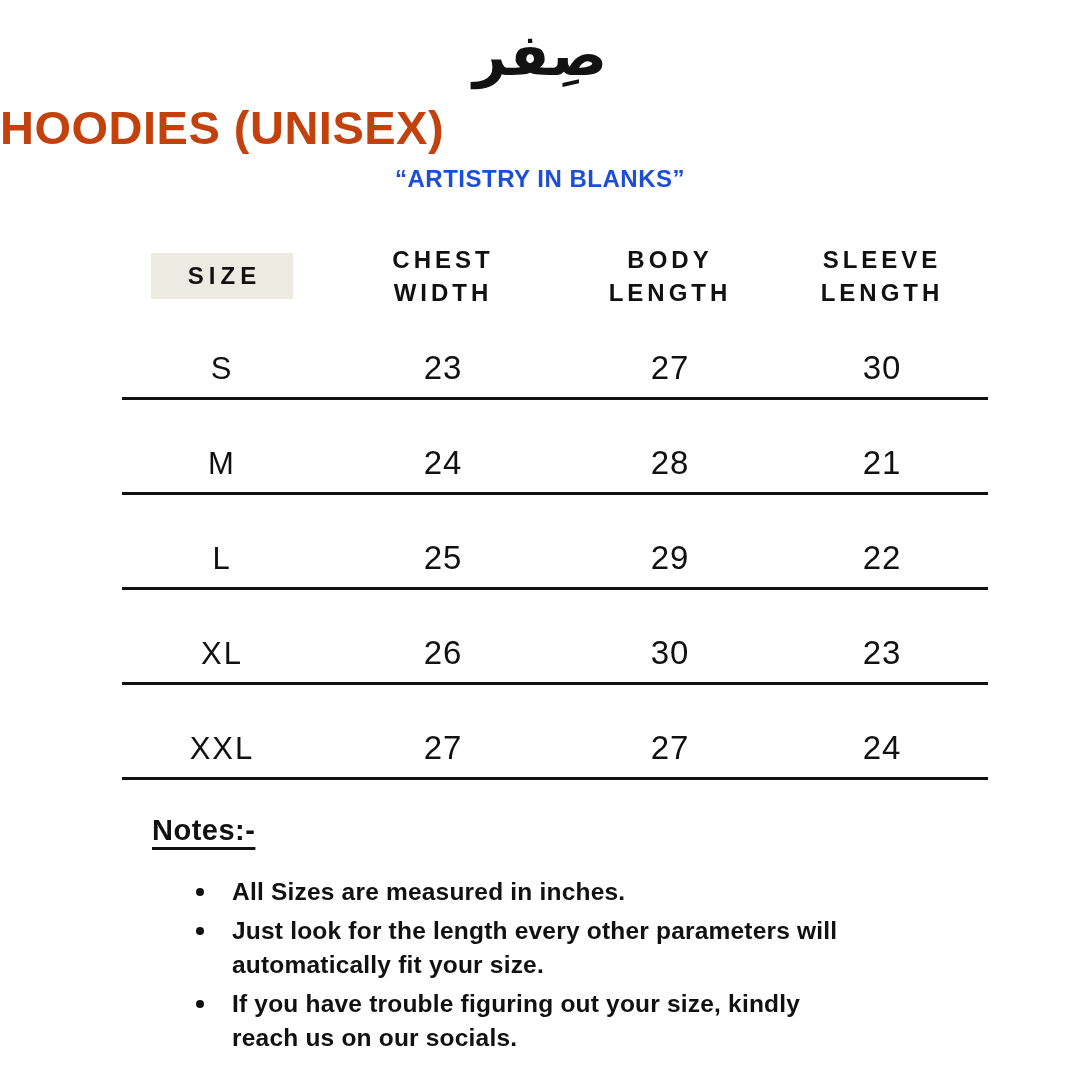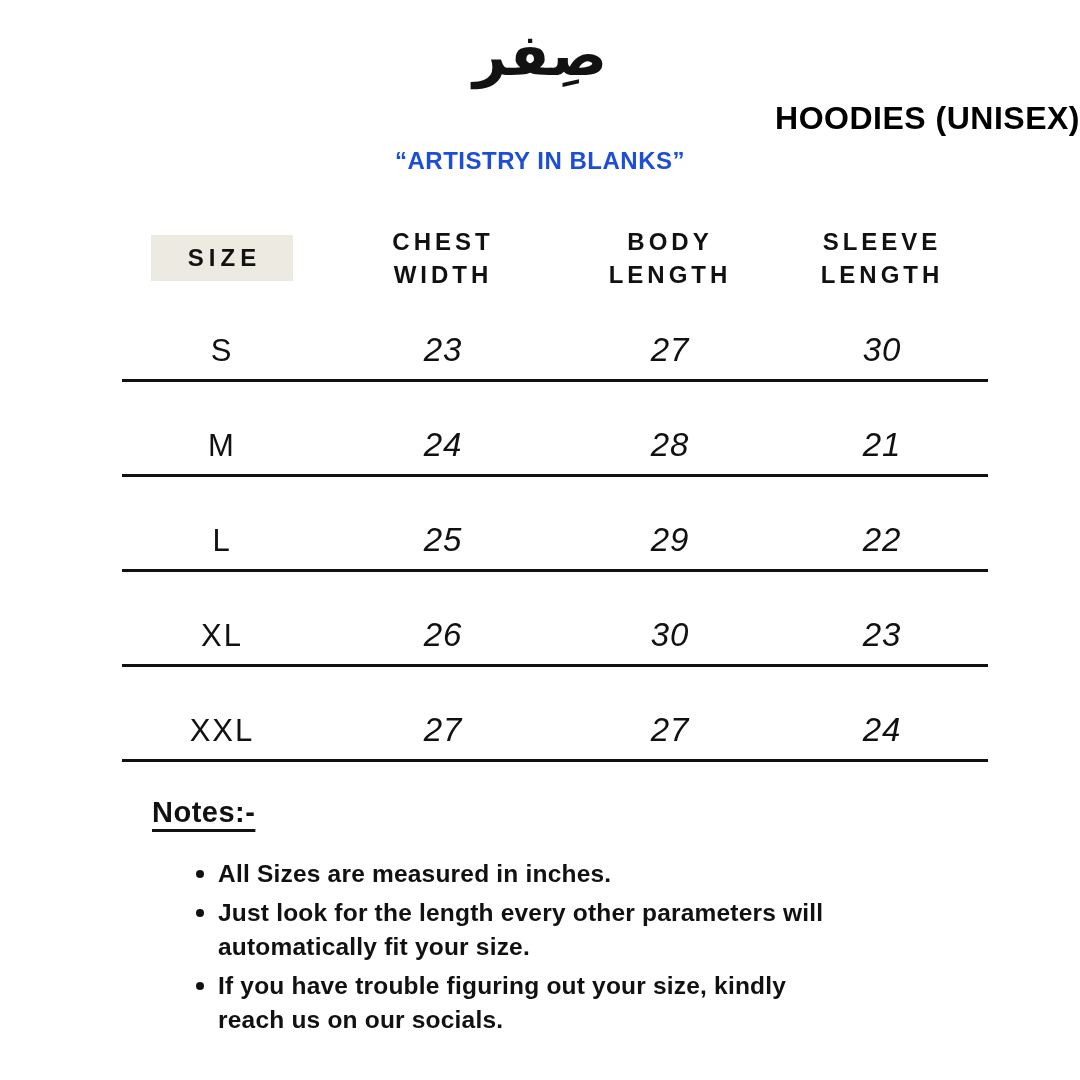--- a/index.html
+++ b/index.html
@@ -18,25 +18,25 @@
     height: 86px;
     line-height: 86px;
     text-align: center;
     font-size: 58px;
     font-weight: 700;
     color: #121212;
     font-family: "DejaVu Sans", sans-serif;
   }
   .title {
     margin-top: 2px;
-    text-align: right;
-    font-size: 32px;
+    text-align: left;
+    font-size: 47px;
     font-weight: 700;
     letter-spacing: 0.5px;
-    color: #000000;
+    color: #c2410c;
   }
   .subtitle {
     margin-top: 10px;
     text-align: center;
     font-size: 24px;
     font-weight: 700;
     letter-spacing: 0.5px;
     color: #1d4ed8;
   }
   .size-table {
@@ -85,21 +85,20 @@
   }
   .cell-size {
     font-size: 31px;
     font-weight: 400;
     letter-spacing: 2px;
   }
   .cell-num {
     font-size: 33px;
     font-weight: 400;
     letter-spacing: 1px;
-    font-style: italic;
   }
   .notes {
     margin-left: 152px;
     margin-top: 34px;
     width: 780px;
   }
   .notes-heading {
     font-size: 29px;
     font-weight: 700;
     text-decoration: underline;
@@ -109,21 +108,21 @@
   }
   .notes-list {
     list-style: none;
     margin-top: 28px;
     margin-left: 44px;
     width: 650px;
   }
   .note-item {
     display: flex;
     align-items: flex-start;
-    gap: 14px;
+    gap: 28px;
     font-size: 24.5px;
     font-weight: 600;
     line-height: 34px;
     margin-bottom: 5px;
     letter-spacing: 0.2px;
   }
   .bullet-dot {
     flex: 0 0 auto;
     width: 8px;
     height: 8px;

